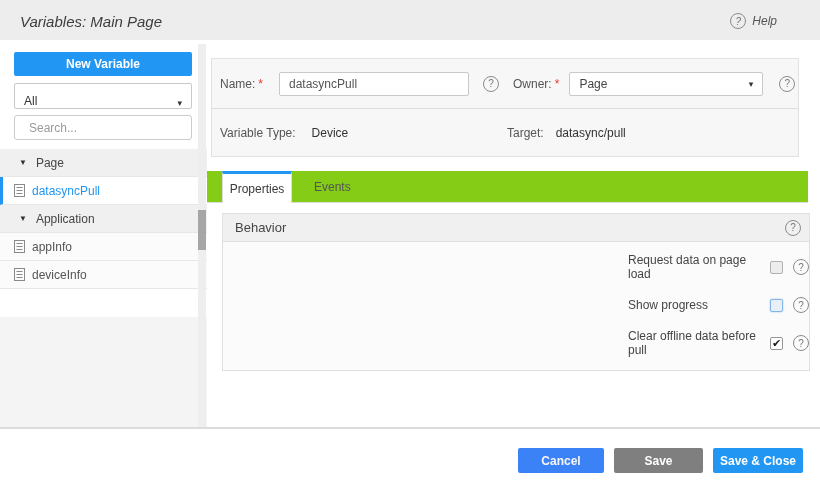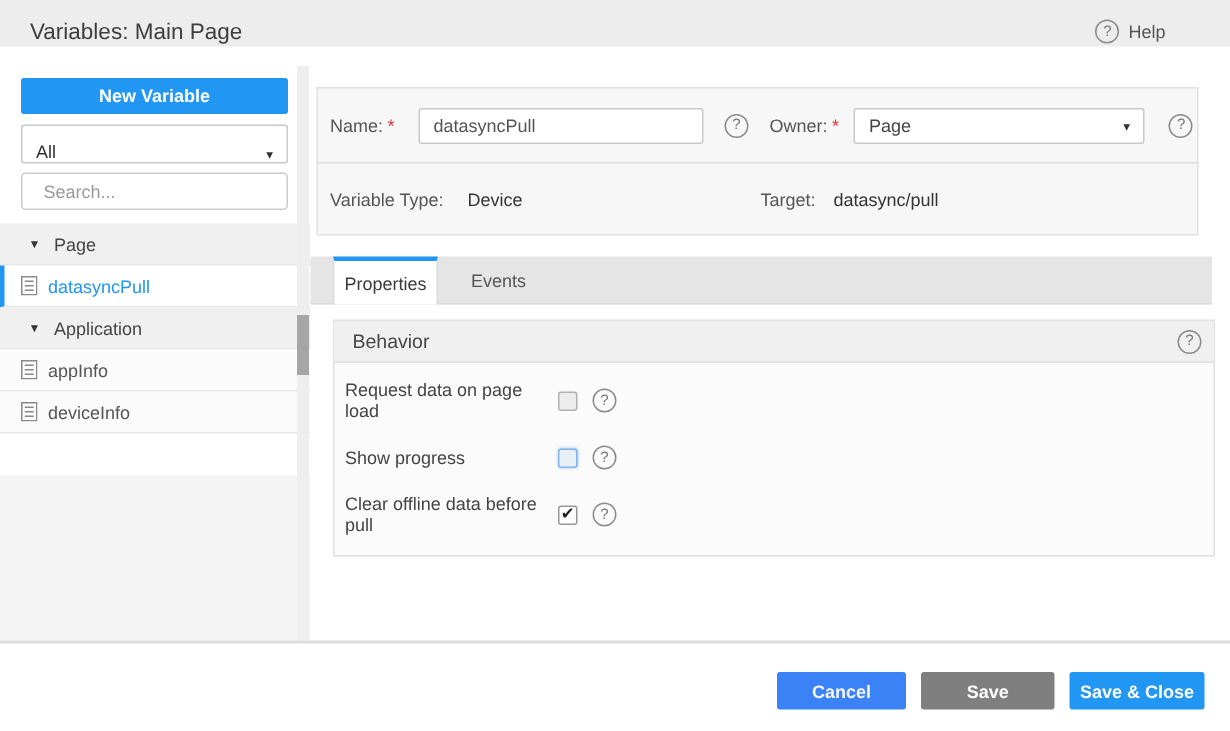--- a/index.html
+++ b/index.html
@@ -1,20 +1,20 @@
 <!DOCTYPE html>
 <html><head>
 <meta charset="utf-8">
 <style>
   * { margin:0; padding:0; box-sizing:border-box; }
   html,body { width:820px; height:487px; }
   body { font-family:"Liberation Sans", sans-serif; background:#ffffff; position:relative; overflow:hidden; color:#444; }
 
   
-  .titlebar { position:absolute; left:0; top:0; right:0; height:31px; background:#ededed; }
+  .titlebar { position:absolute; left:0; top:0; right:0; height:40px; background:#ededed;font-style:italic; }
   .page-title { position:absolute; left:20px; top:13px; font-size:15px; color:#3d3d3d; }
   .help-wrap { position:absolute; right:43px; top:13px; display:flex; align-items:center; gap:6px; font-size:12px; color:#555; cursor:pointer; }
 
   .qicon { width:16px; height:16px; min-width:16px; border:1px solid #8b8b8b; border-radius:50%; color:#777;
            font-size:10px; display:flex; align-items:center; justify-content:center; background:transparent; }
 
   
   .sidebar { position:absolute; left:0; top:44px; width:207px; height:383px; background:#fff;text-decoration:underline; }
   .btn-new { position:absolute; left:14px; top:8px; width:178px; height:24px; background:#2196f3; border:none;
              border-radius:2px; color:#fff; font-weight:bold; font-size:12px; font-family:inherit; cursor:pointer; }
@@ -51,32 +51,32 @@
   .owner-select { width:194px; height:24px; margin-left:10px; border:1px solid #c9c9c9; border-radius:2px; background:#fff;
                 display:flex; align-items:center; justify-content:space-between; padding:0 9px; font-size:12px; color:#444; cursor:pointer; }
   .m14 { margin-left:14px; } .m16 { margin-left:16px; }
   .form-row2 { position:absolute; left:0; top:49px; right:0; bottom:0; border-top:1px solid #dddddd;
                display:flex; align-items:center; padding-left:8px; font-size:12px; color:#555; }
   .bold-val { font-weight:normal; color:#333; margin-left:16px; }
   .target-group { position:absolute; left:295px; display:flex; align-items:center; }
   .target-group .bold-val { margin-left:12px; }
 
   
-  .tab-bar { position:absolute; left:0; top:127px; right:12px; height:32px; background:#e5e5e5; border-bottom:1px solid #dcdcdc; display:flex; }
+  .tab-bar { position:absolute; left:0; top:127px; right:12px; height:32px; background:#84cc16; border-bottom:1px solid #dcdcdc; display:flex; }
   .tab { height:32px; display:flex; align-items:center; font-size:12px; color:#555; cursor:pointer; }
   .tab-properties { margin-left:15px; width:70px; justify-content:center; background:#fff; color:#3a3a3a;
         border-top:3px solid #2196f3; border-left:1px solid #dcdcdc; border-right:1px solid #dcdcdc; margin-bottom:-1px; }
   .tab-events { padding:0 22px; }
 
   
   .content-panel { position:absolute; left:15px; top:169px; width:588px; background:#fbfbfb; border:1px solid #e0e0e0; }
   .panel-header { height:28px; background:#f0f0f0; border-bottom:1px solid #e0e0e0; display:flex; align-items:center;
                   justify-content:space-between; padding:0 8px 0 12px; font-size:13px; color:#454545;gap:48px; }
   .panel-body { padding:2px 0 12px 0; }
-  .prop-row { display:flex; align-items:center; height:30px; margin-top:8px; padding-left:7px; font-size:12px; color:#444; }
+  .prop-row { display:flex; align-items:center; height:30px; margin-top:8px; padding-left:7px; font-size:12px; color:#444;justify-content:flex-end; }
   .prop-label { width:142px; }
   .checkbox { width:13px; height:13px; border:1px solid #b0b0b0; border-radius:2px; background:#ededed;
               display:flex; align-items:center; justify-content:center; cursor:pointer; }
   .checkbox.focused { border-color:#85b4e6; background:#e9eff6; box-shadow:0 0 2px #9ec7ef; }
   .checkbox.checked { background:#fff; border-color:#979797; }
   .check-glyph { display:none; font-size:11px; line-height:11px; color:#1d1d1d; }
   .checkbox.checked .check-glyph { display:block; }
   .prop-row .qicon { margin-left:10px; }
 
   

